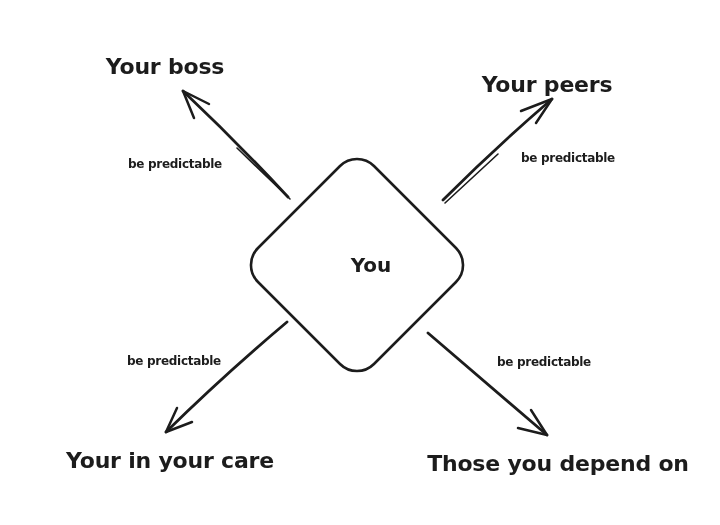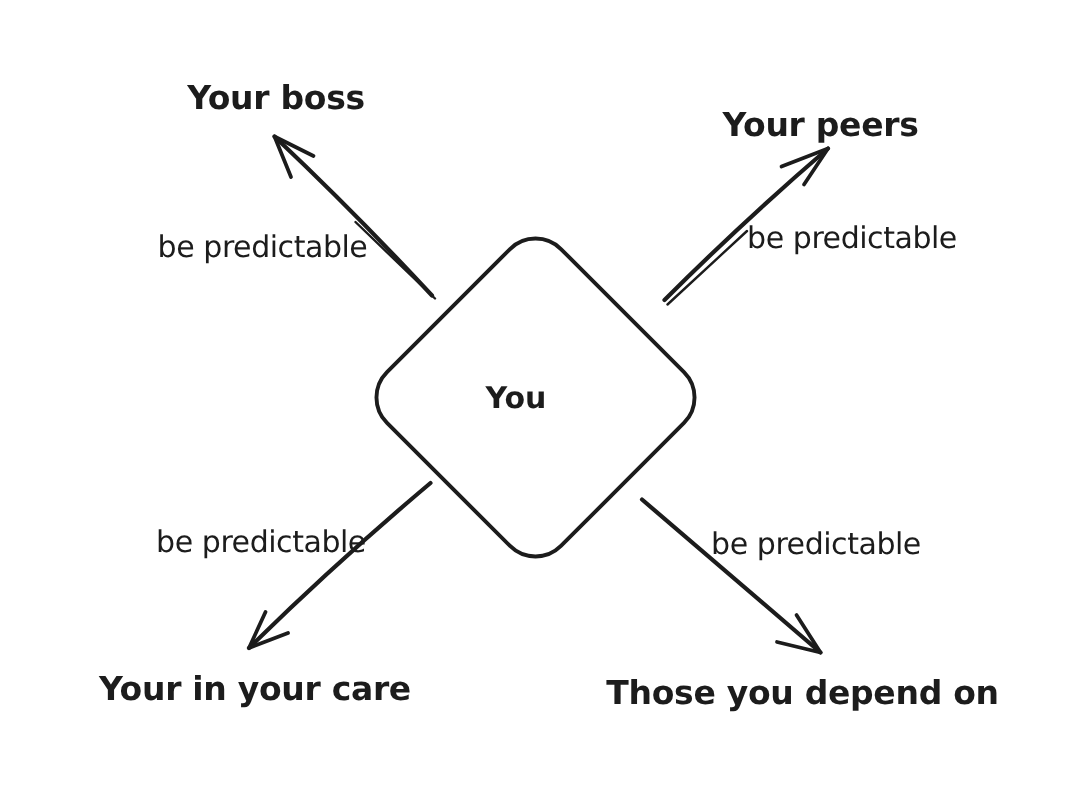--- a/index.html
+++ b/index.html
@@ -29,38 +29,38 @@
     white-space: nowrap;
     color: #1c1c1c;
     text-align: center;
   }
   .node-label {
     font-size: 22px;
     font-weight: 600;
     letter-spacing: -0.2px;
   }
   .edge-label {
-    font-size: 20px;
-    font-weight: 400;
+    font-size: 12px;
+    font-weight: 700;
     letter-spacing: -0.3px;
   }
   .center-label {
     font-size: 20px;
     font-weight: 600;
   }
   
-  .pos-boss   { left: 184px; top: 66px;  }
+  .pos-boss   { left: 165px; top: 66px;  }
   .pos-peers  { left: 547px; top: 72px; margin-top: 12px;  }
   .pos-care   { left: 170px; top: 460px; }
-  .pos-depend { left: 535px; top: 463px; }
+  .pos-depend { left: 558px; top: 463px; }
   .pos-bp-tl  { left: 175px; top: 164px; }
   .pos-bp-tr  { left: 568px; top: 158px; }
   .pos-bp-bl  { left: 174px; top: 361px; }
   .pos-bp-br  { left: 544px; top: 362px; }
-  .pos-you    { left: 344px; top: 265px; }
+  .pos-you    { left: 371px; top: 265px; }
 </style>
 </head>
 <body>
 
 <div class="canvas">
 
   <svg class="diagram-svg" viewBox="0 0 720 525" fill="none" stroke="#1c1c1c" stroke-linecap="round" stroke-linejoin="round">
 
     <g>
       <rect x="275" y="183" width="164" height="164" rx="24" ry="24" transform="rotate(45 357 265)" stroke-width="2.6" fill="#ffffff"></rect>

